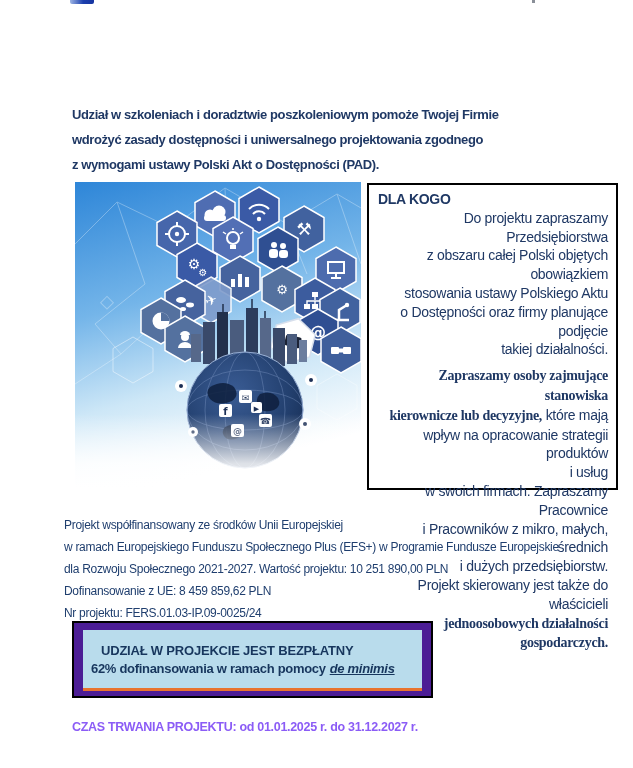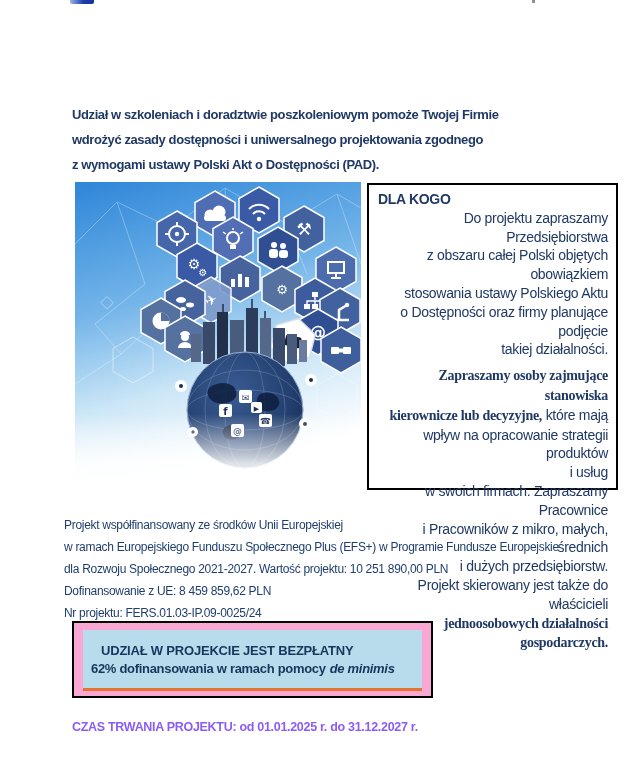--- a/index.html
+++ b/index.html
@@ -23,26 +23,26 @@
     line-height:18.8px;color:#1f3864;}
   .who-box .hd{font-weight:bold;}
   .preline{white-space:pre-line;text-align:right;}
   .who-box .p2{margin-top:7px;}
   .who-box b{font-weight:bold;font-family:Liberation Serif, serif;}
 
   .funding{position:absolute;left:64px;top:514px;width:556px;font-size:12px;letter-spacing:-0.3px;
     line-height:22px;white-space:pre-line;color:#1f3e6e;}
 
   .free-box{position:absolute;left:72px;top:621px;width:361px;height:77px;border:2px solid #000;
-    box-sizing:border-box;background:#f9a8d4;padding:7px 9px 5px 9px;}
+    box-sizing:border-box;background:#4c1d95;padding:7px 9px 5px 9px;}
   .free-box-inner{position:relative;width:100%;height:100%;box-sizing:border-box;background:#b9dcec;
     border-bottom:3px solid #e8732e;padding-top:13px;}
   .free-line1{margin:0 0 0 18px;font-size:13px;font-weight:bold;letter-spacing:-0.2px;color:#17365d;}
   .free-line2{margin:3px 0 0 8px;font-size:13px;font-weight:bold;letter-spacing:-0.3px;color:#17365d;}
-  .free-line2 .it{font-style:italic;margin-left:4px;}
+  .free-line2 .it{font-style:italic;margin-left:4px;text-decoration:underline;}
 
   .duration{position:absolute;left:72px;top:720px;font-size:12.5px;font-weight:bold;
     letter-spacing:-0.3px;color:#8b5cf6;white-space:nowrap;}
 </style>
 </head>
 <body>
 
 <div class="page">
 
   <div class="logo-fragment"></div>

